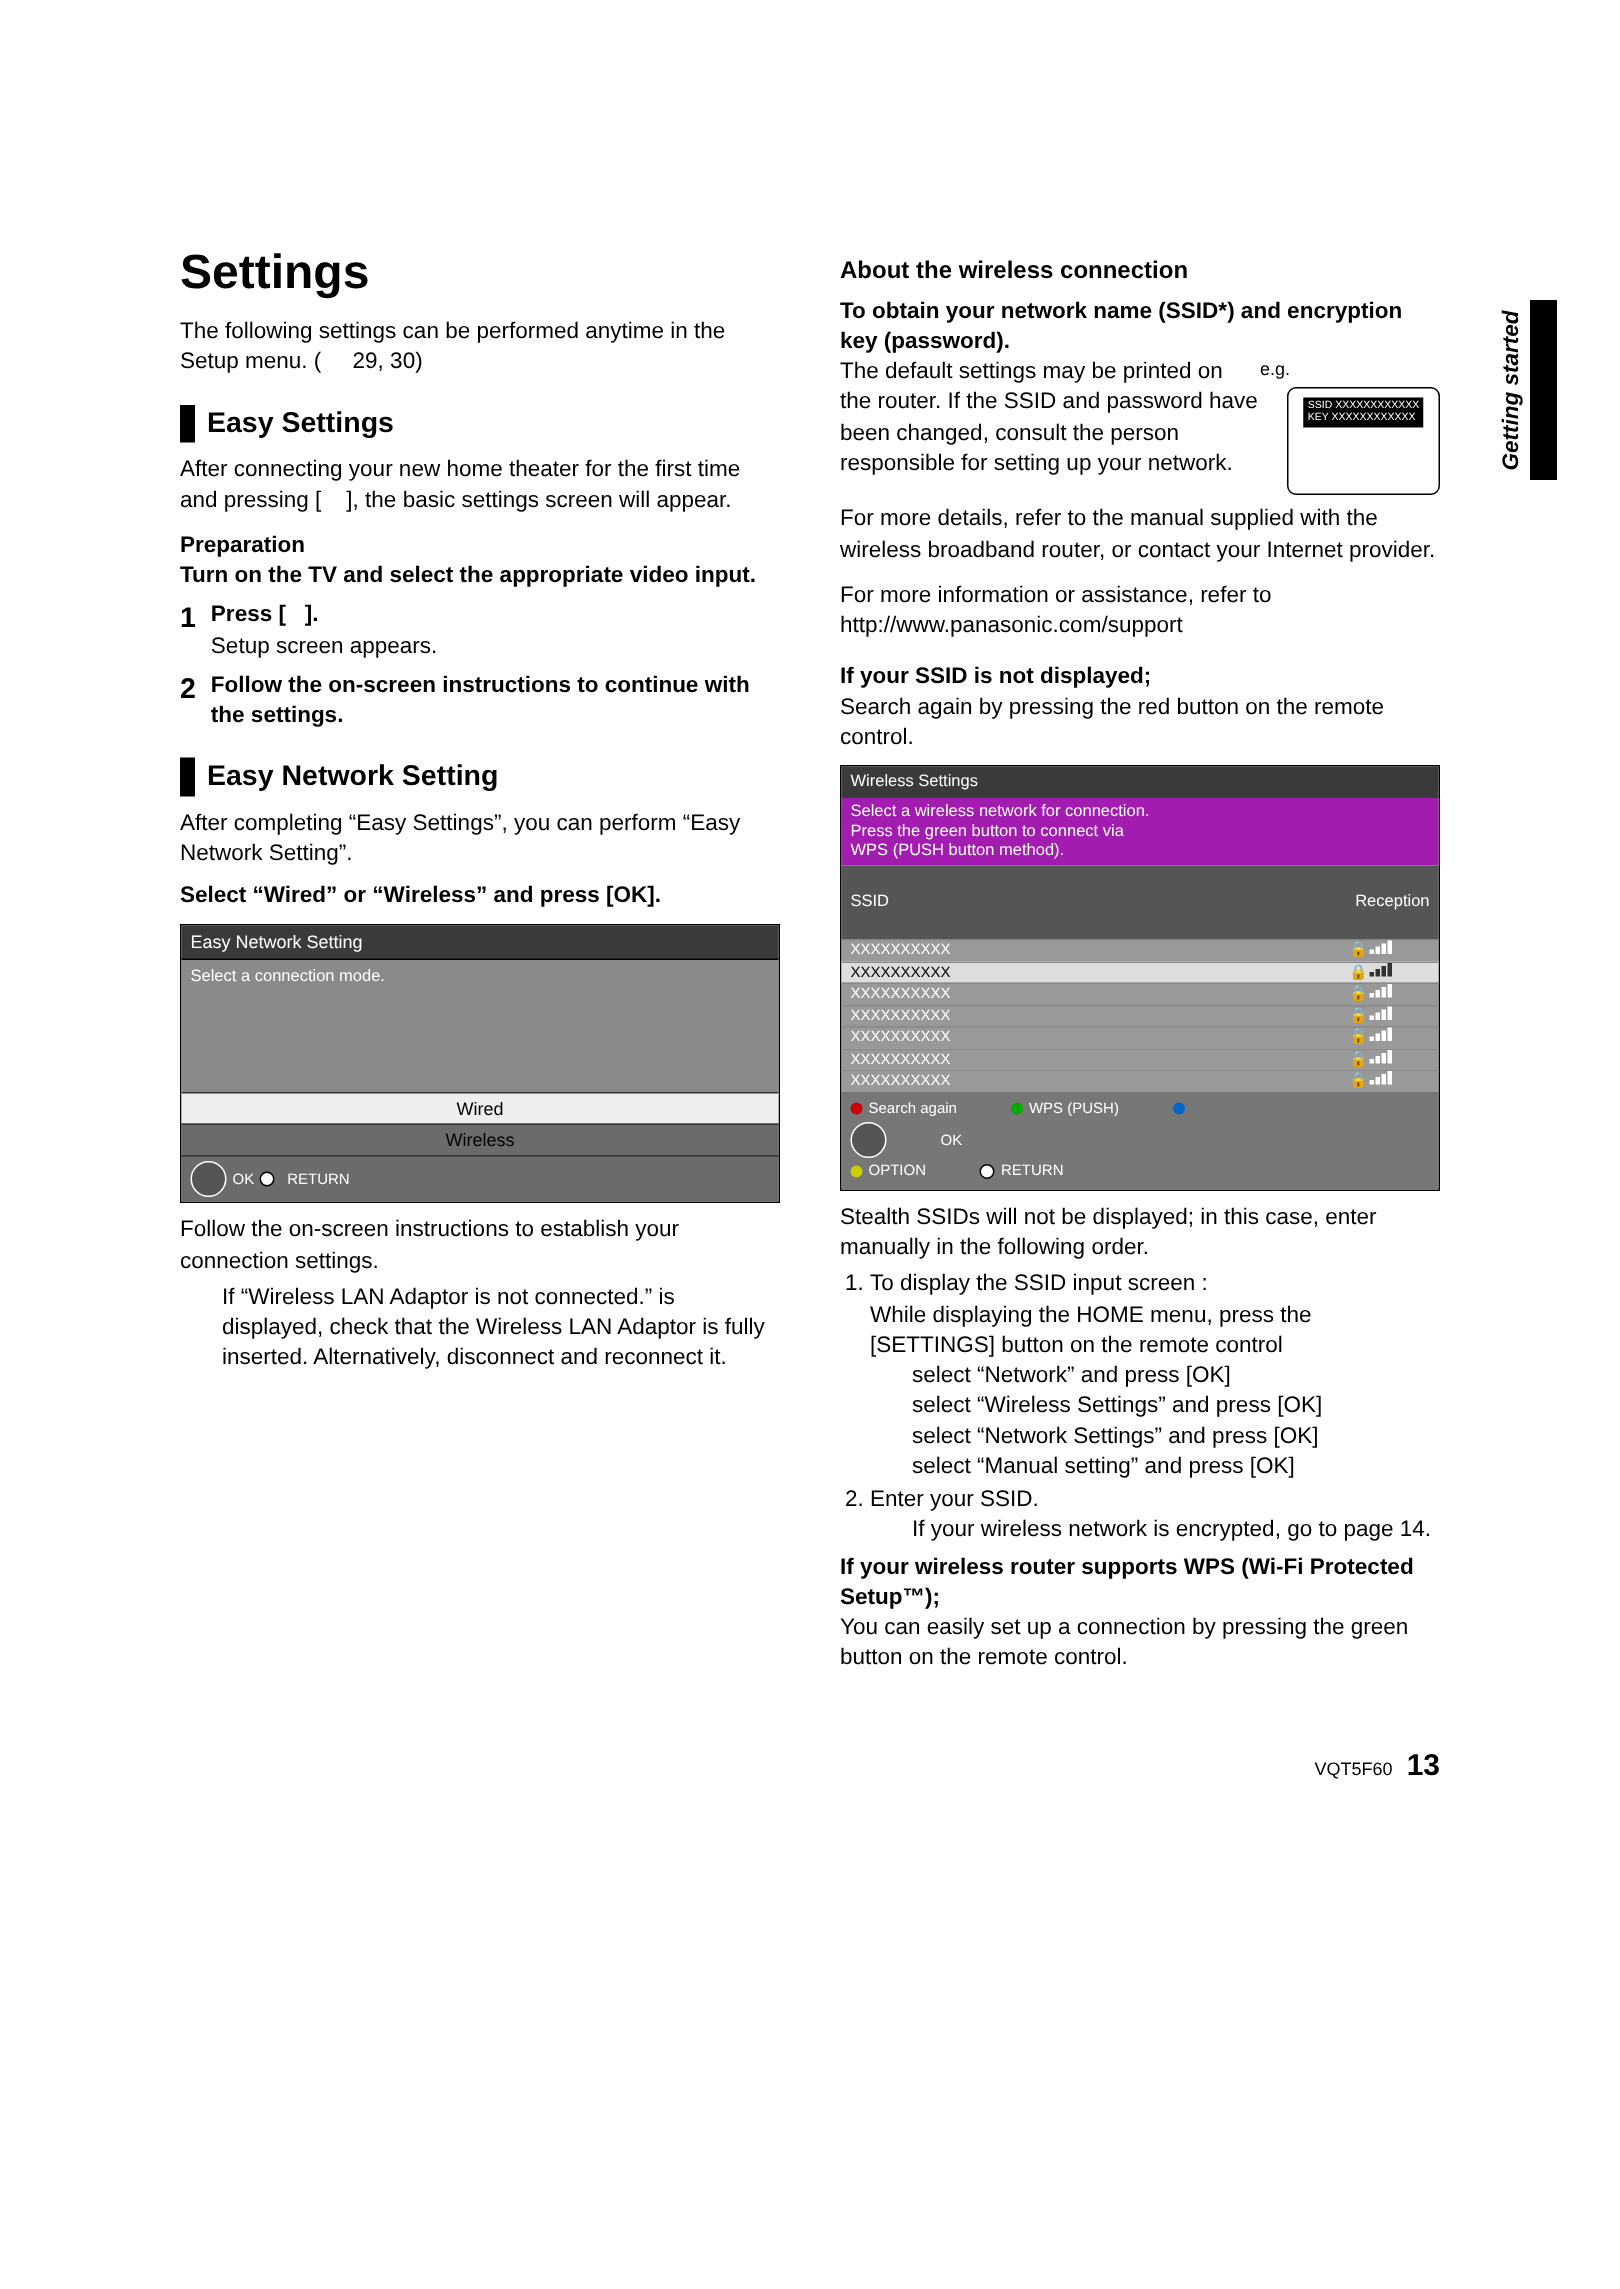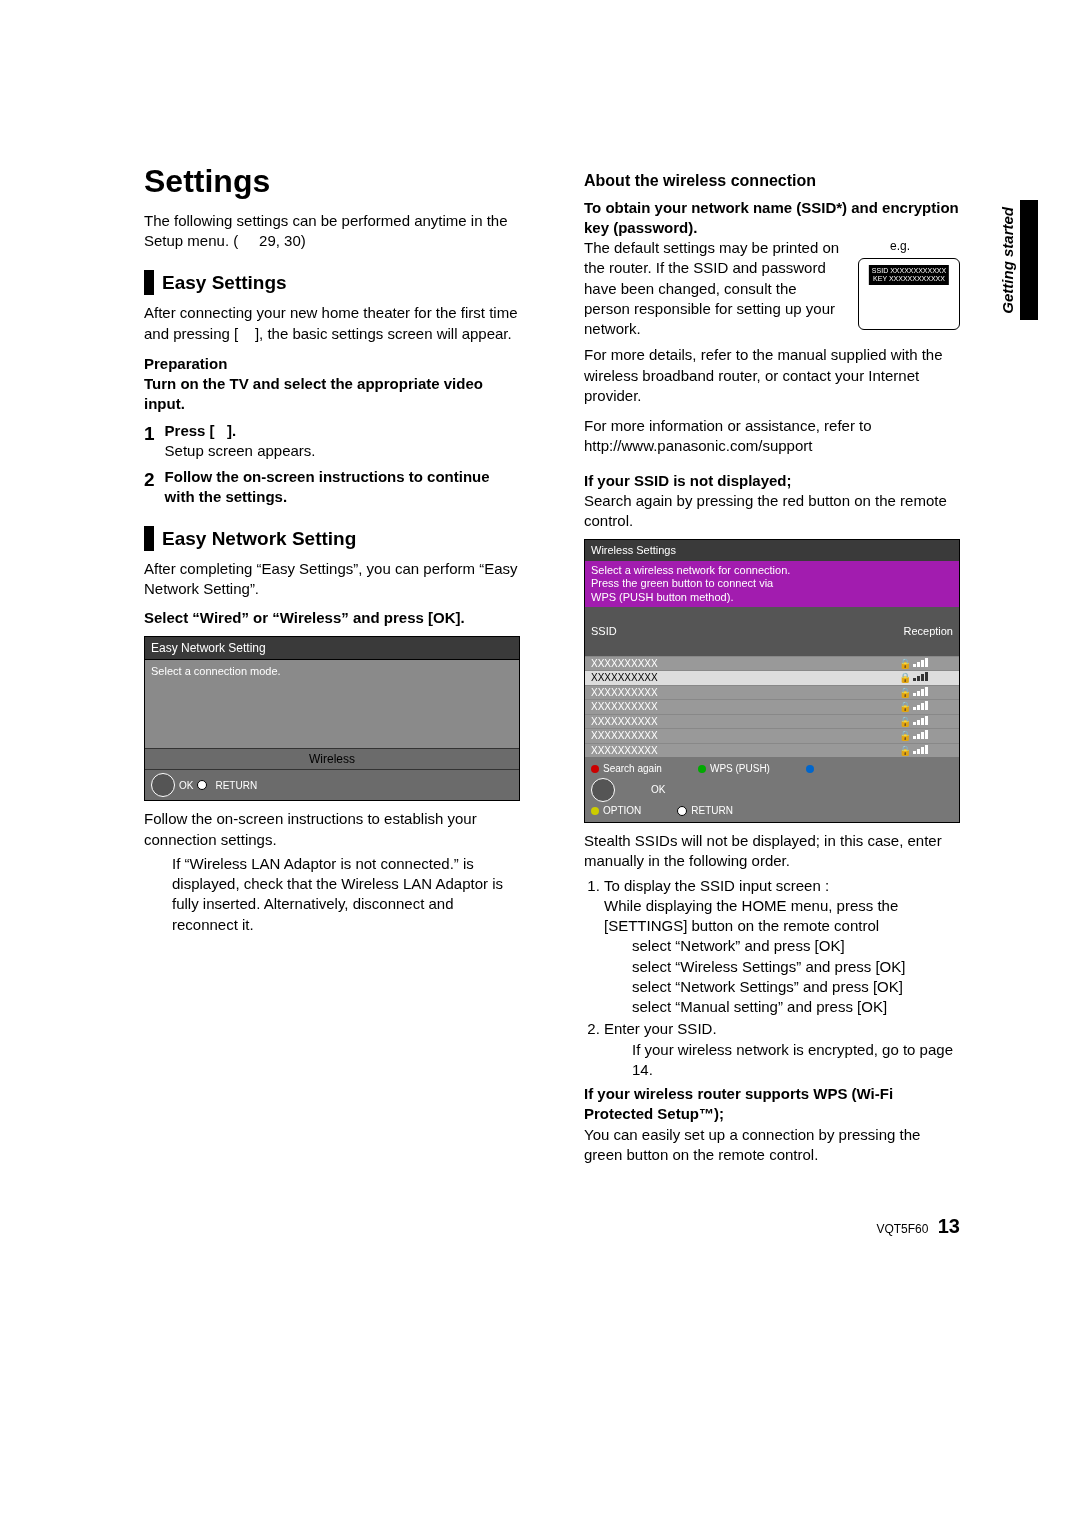--- a/index.html
+++ b/index.html
@@ -14,21 +14,20 @@
     position: relative;
   }
   .columns {
     display: flex;
     gap: 40px;
   }
   .col {
     flex: 1;
     font-size: 15px;
     line-height: 1.35;
-    margin-left: 24px;
   }
   h1 {
     font-size: 32px;
     font-weight: 900;
     margin: 0 0 8px 0;
     font-family: Arial Black, Arial, sans-serif;
   }
   h2.bar {
     font-size: 19px;
     font-weight: 900;
@@ -215,21 +214,21 @@
     height: 22px;
     border: 1px solid #fff;
     border-radius: 50%;
     position: relative;
     background: #555;
   }
   .routerfig {
     float: right;
     width: 120px;
     font-size: 12px;
-    text-align: center;
+    text-align: left;
   }
   .routerfig .router {
     border: 1px solid #000;
     width: 100px;
     height: 70px;
     border-radius: 6px;
     margin-left: auto;
     position: relative;
     background: #fff;
     margin-top: 4px;
@@ -285,20 +284,21 @@
         </div>
       </div>
 
       <h2 class="bar">Easy Network Setting</h2>
       <div>After completing “Easy Settings”, you can perform “Easy Network Setting”.</div>
       <div class="bold" style="margin-top:8px">Select “Wired” or “Wireless” and press [OK].</div>
 
       <div class="uibox">
         <div class="titlebar">Easy Network Setting</div>
         <div class="body">Select a connection mode.</div>
+        <div class="row sel">Wired</div>
         <div class="row">Wireless</div>
         <div class="nav">
           <span class="navdisc"></span>
           <span>OK</span>
           <span class="dot white"></span>
           <span>RETURN</span>
         </div>
       </div>
 
       <div>Follow the on-screen instructions to establish your connection settings.</div>

